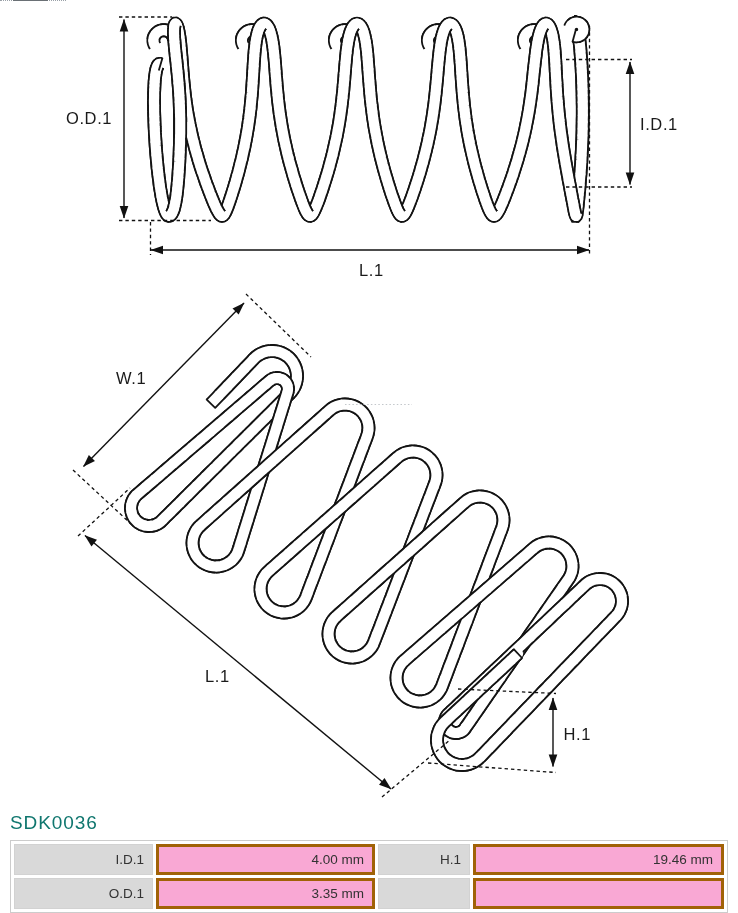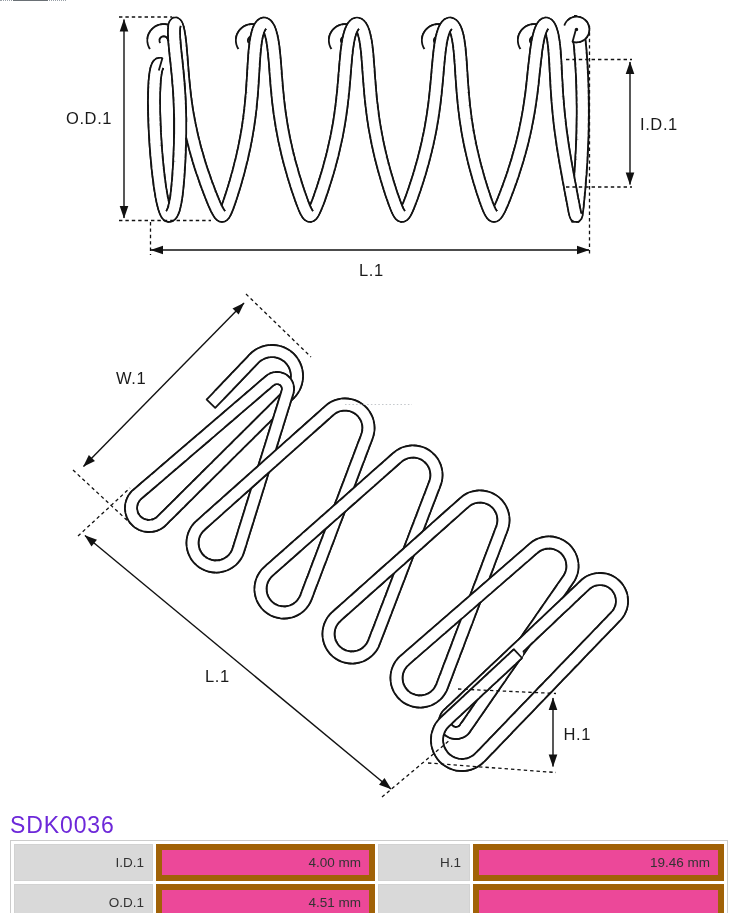--- a/index.html
+++ b/index.html
@@ -1,21 +1,21 @@
 <!DOCTYPE html>
 <html><head><meta charset="utf-8"><style>
 html,body{margin:0;padding:0;background:#fff;width:738px;height:913px;overflow:hidden}
 body{font-family:"Liberation Sans",sans-serif;position:relative}
 #artifact{position:absolute;left:0;top:0;width:66px;height:2px;border-top:1px dotted #9aa1a8}
 #artifact b{position:absolute;left:13px;top:-1px;width:35px;height:1px;background:#6a7075;display:block}
-.sdk{position:absolute;left:10px;top:812px;font-size:23px;color:#6d28d9;letter-spacing:0.9px}
+.sdk{position:absolute;left:10px;top:812px;font-size:19px;color:#0f766e;letter-spacing:0.9px}
 table.t{position:absolute;left:10px;top:840px;width:718px;border-collapse:separate;border-spacing:3px;background:#fff;border:1px solid #ccc;table-layout:fixed}
 table.t td{height:19px;font-size:13.5px;color:#333;padding:3px 8px 3px 2px;text-align:right;vertical-align:middle}
 td.lab{background:#d9d9d9;border:1px solid #d2d2d2}
-td.val{background:#ec4899;border:6px solid #a16207}
+td.val{background:#f9a8d4;border:3px solid #a16207}
 </style></head>
 <body>
 <svg width="738" height="820" viewBox="0 0 738 820" style="position:absolute;left:0;top:0">
 <defs>
 <marker id="ae" markerWidth="15" markerHeight="11" refX="12.5" refY="5.5" orient="auto" markerUnits="userSpaceOnUse">
   <path d="M0.5,1.2 L13,5.5 L0.5,9.8 z" fill="#111"></path>
 </marker>
 <marker id="as" markerWidth="15" markerHeight="11" refX="2" refY="5.5" orient="auto" markerUnits="userSpaceOnUse">
   <path d="M14,1.2 L1.5,5.5 L14,9.8 z" fill="#111"></path>
 </marker>
@@ -1903,17 +1903,17 @@
     </colgroup>
 <tbody>
       <tr>
         <td class="lab">I.D.1</td>
         <td class="val">4.00 mm</td>
         <td class="lab">H.1</td>
         <td class="val">19.46 mm</td>
       </tr>
 <tr>
         <td class="lab">O.D.1</td>
-        <td class="val">4.51 mm</td>
+        <td class="val">3.35 mm</td>
         <td class="lab"></td>
         <td class="val"></td>
       </tr>
 </tbody>
   </table>
 </body></html>

